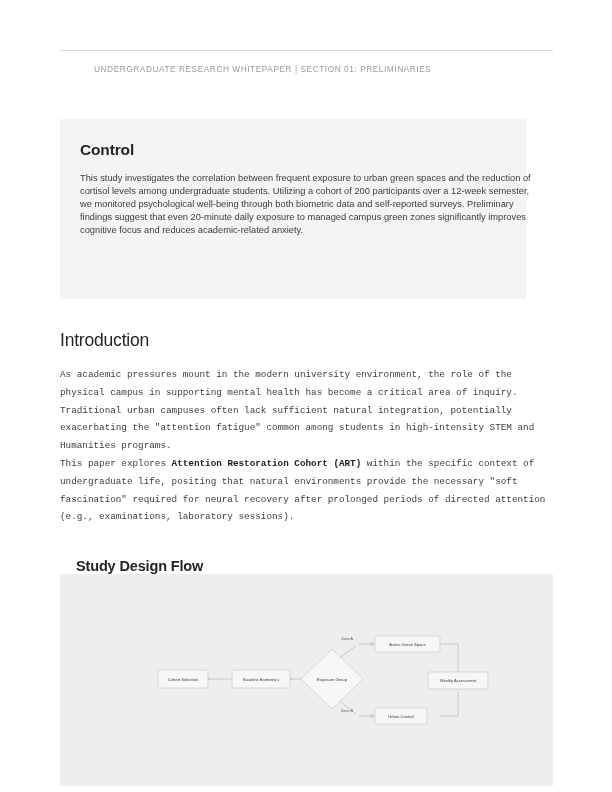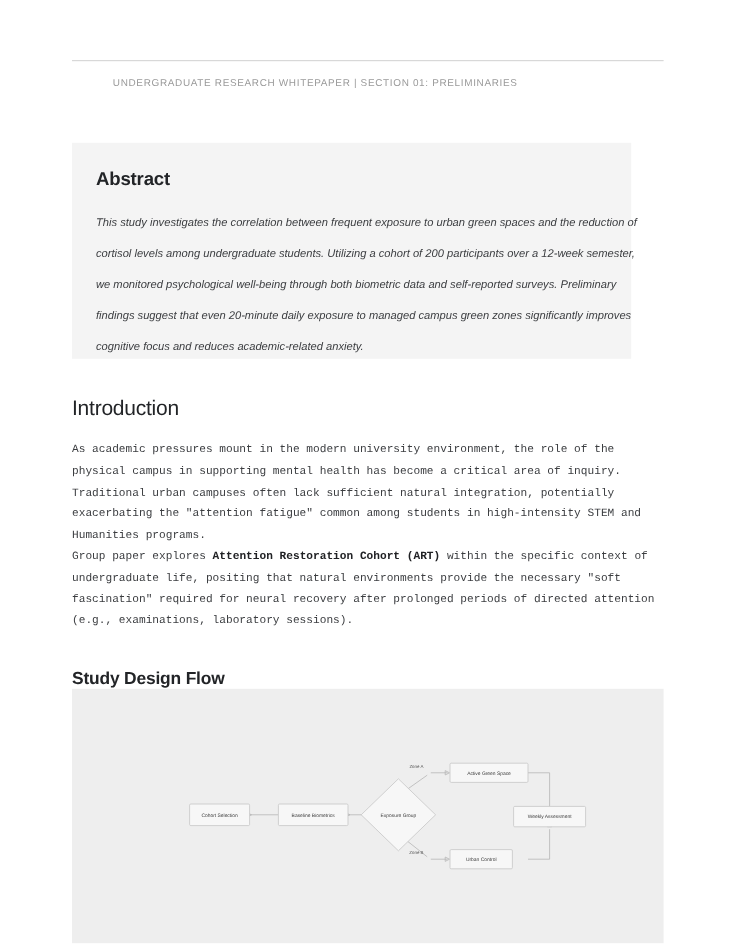--- a/index.html
+++ b/index.html
@@ -56,25 +56,24 @@
   }
   .abstract-title {
     font-size: 15.5px;
     font-weight: bold;
     color: #222427;
     margin: 0 0 13px 0;
     letter-spacing: -0.15px;
   }
   .abstract-body {
     font-size: 9.3px;
-    line-height: 26px;
+    line-height: 13px;
     color: #3b3d40;
     width: 454px;
     margin: 0;
-    font-style: italic;
   }
 
   
   .intro-title {
     position: absolute;
     left: 60px;
     top: 330px;
     font-size: 17.5px;
     font-weight: normal;
     color: #222427;
@@ -89,21 +88,21 @@
     font-size: 9.3px;
     line-height: 17.8px;
     color: #3b3d40;
   }
   .intro-block p { margin: 0; font-family: Liberation Mono, monospace; }
   .intro-block strong { font-weight: bold; color: #202124; }
 
   
   .flow-title {
     position: absolute;
-    left: 60px;
+    left: 76px;
     top: 558px;
     font-size: 14.5px;
     font-weight: bold;
     color: #222427;
     letter-spacing: -0.15px;
     margin: 0;
   }
   .diagram-panel {
     position: absolute;
     left: 60px;
@@ -146,28 +145,28 @@
 </style>
 </head>
 <body>
 
 <div class="page">
 
   <div class="header-rule"></div>
   <div class="header-line">UNDERGRADUATE RESEARCH WHITEPAPER | SECTION 01: PRELIMINARIES</div>
 
   <div class="abstract-card">
-    <h2 class="abstract-title">Abstract</h2>
+    <h2 class="abstract-title">Control</h2>
     <p class="abstract-body">This study investigates the correlation between frequent exposure to urban green spaces and the reduction of cortisol levels among undergraduate students. Utilizing a cohort of 200 participants over a 12-week semester, we monitored psychological well-being through both biometric data and self-reported surveys. Preliminary findings suggest that even 20-minute daily exposure to managed campus green zones significantly improves cognitive focus and reduces academic-related anxiety.</p>
   </div>
 
   <h2 class="intro-title">Introduction</h2>
   <div class="intro-block">
     <p>As academic pressures mount in the modern university environment, the role of the physical campus in supporting mental health has become a critical area of inquiry. Traditional urban campuses often lack sufficient natural integration, potentially exacerbating the "attention fatigue" common among students in high-intensity STEM and Humanities programs.</p>
-    <p><span>Group paper explores </span><strong>Attention Restoration Cohort (ART)</strong><span> within the specific context of undergraduate life, positing that natural environments provide the necessary "soft fascination" required for neural recovery after prolonged periods of directed attention (e.g., examinations, laboratory sessions).</span></p>
+    <p><span>This paper explores </span><strong>Attention Restoration Cohort (ART)</strong><span> within the specific context of undergraduate life, positing that natural environments provide the necessary "soft fascination" required for neural recovery after prolonged periods of directed attention (e.g., examinations, laboratory sessions).</span></p>
   </div>
 
   <h2 class="flow-title">Study Design Flow</h2>
 
   <div class="diagram-panel">
     <svg class="diagram-svg" viewBox="0 0 493 212">
 
       <g>
         <path class="edge-line" d="M 148 105 L 172 105"></path>
         <path class="edge-line" d="M 146 105 l 0 -1.8 l 3.6 1.8 l -3.6 1.8 z" fill="#b4b4b4" stroke="none"></path>

